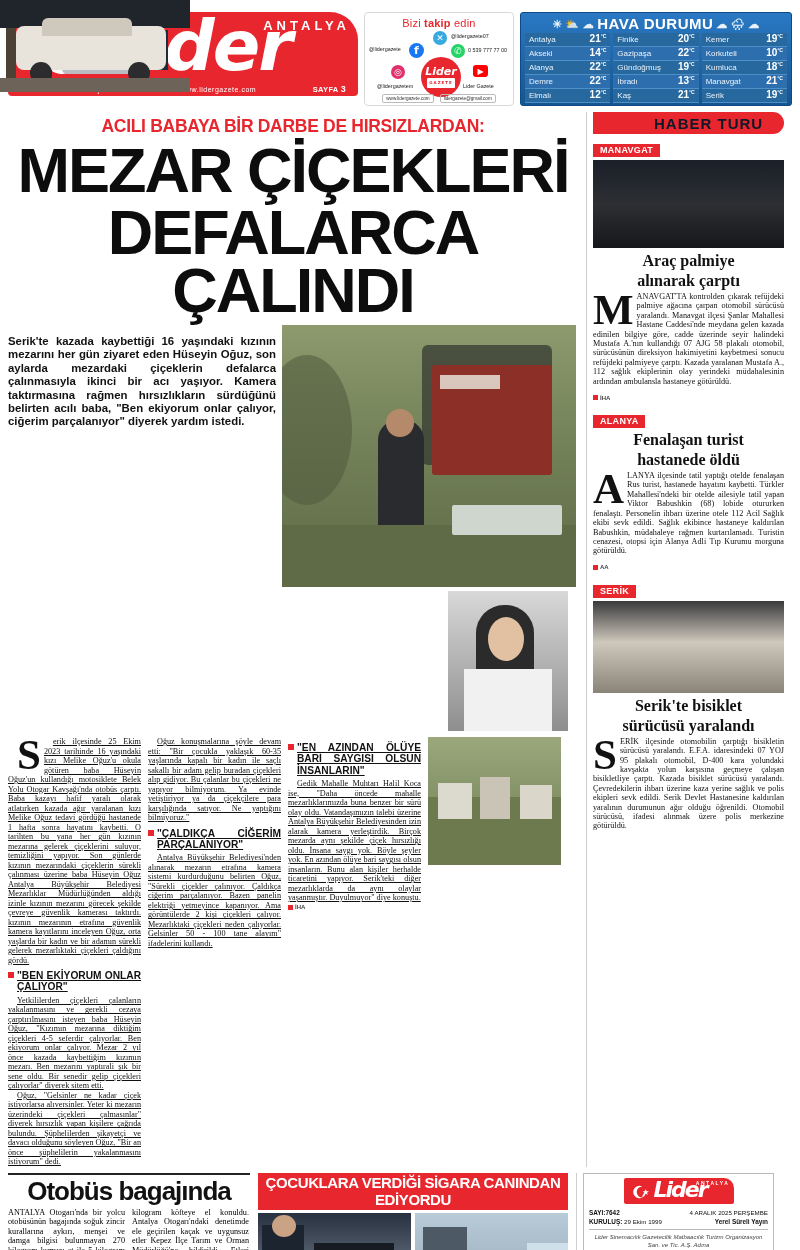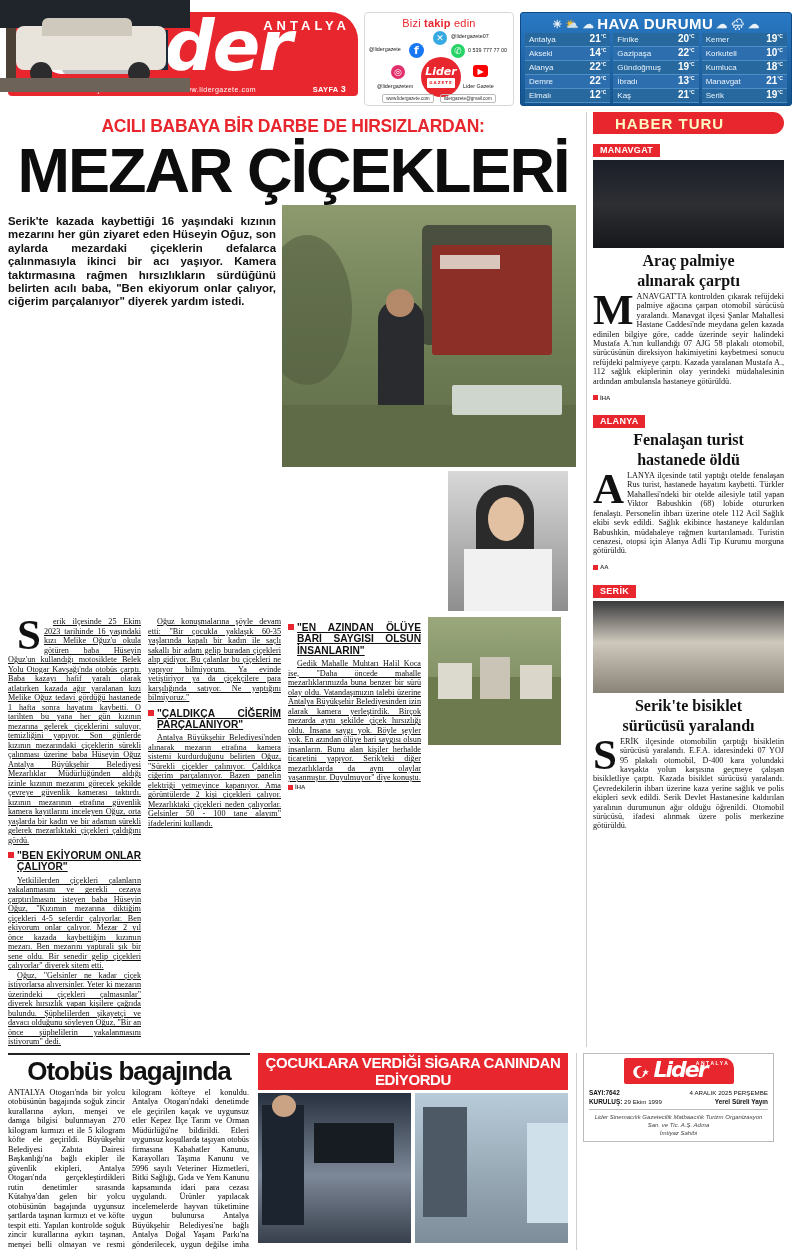--- a/index.html
+++ b/index.html
@@ -147,22 +147,22 @@
   .agency i{ width:5px; height:5px; background:#e8262d; display:inline-block;}
   .agency b{ font-family:"Liberation Sans",sans-serif; font-size:6px; color:#444; font-style:normal;}
 
   
   .turu-banner{
     position:relative; height:22px; background:#e8262d;
     border-radius: 0 11px 11px 0; display:flex; align-items:center;
     padding-left:22px; margin-bottom:5px;
   }
   .turu-banner span{
-    color:#fef9c3; font-family:"Liberation Sans",sans-serif; font-weight:700;
-    font-size:15px; letter-spacing:1px;
+    color:#0f172a; font-family:"Liberation Sans",sans-serif; font-weight:700;
+    font-size:15px; letter-spacing:1px;margin-left:39px;
   }
   .tag{
     display:inline-block; background:#e8262d; color:#fff;
     font-family:"Liberation Sans",sans-serif; font-weight:700; font-size:9px;
     padding:1px 7px 2px 7px; margin-bottom:3px; letter-spacing:.3px;
   }
   .side-photo{ width:100%; height:88px; background:#2a2a2c; margin-bottom:4px;}
   .side-title{
     text-align:center; font-family:"Liberation Serif", serif; font-weight:700;
     font-size:16px; line-height:17px; color:#111; margin-bottom:3px;
@@ -350,20 +350,21 @@
       </div>
     </div>
   </div>
 
   <div class="body-wrap">
 
     <div class="col-main">
 
       <div class="kicker">ACILI BABAYA BİR DARBE DE HIRSIZLARDAN:</div>
       <div class="headline">MEZAR ÇİÇEKLERİ</div>
+      <div class="headline">DEFALARCA ÇALINDI</div>
 
       <div class="top-row">
         <div class="lead-col">
           <div class="lead">Serik'te kazada kaybettiği 16 yaşındaki kızının mezarını her gün ziyaret eden Hüseyin Oğuz, son aylarda mezardaki çiçeklerin defalarca çalınmasıyla ikinci bir acı yaşıyor. Kamera taktırmasına rağmen hırsızlıkların sürdüğünü belirten acılı baba, "Ben ekiyorum onlar çalıyor, ciğerim parçalanıyor" diyerek yardım istedi.</div>
         </div>
         <div class="photo-col">
           <div class="ph photo-main img-grave">
             <div class="fx">
               <div class="blob" style="left:-20px;top:30px;width:90px;height:150px;background:#4e5a3c;"></div>
               <div class="blob" style="left:140px;top:20px;width:130px;height:120px;background:#3b3f35;border-radius:6px;opacity:.8;"></div>

